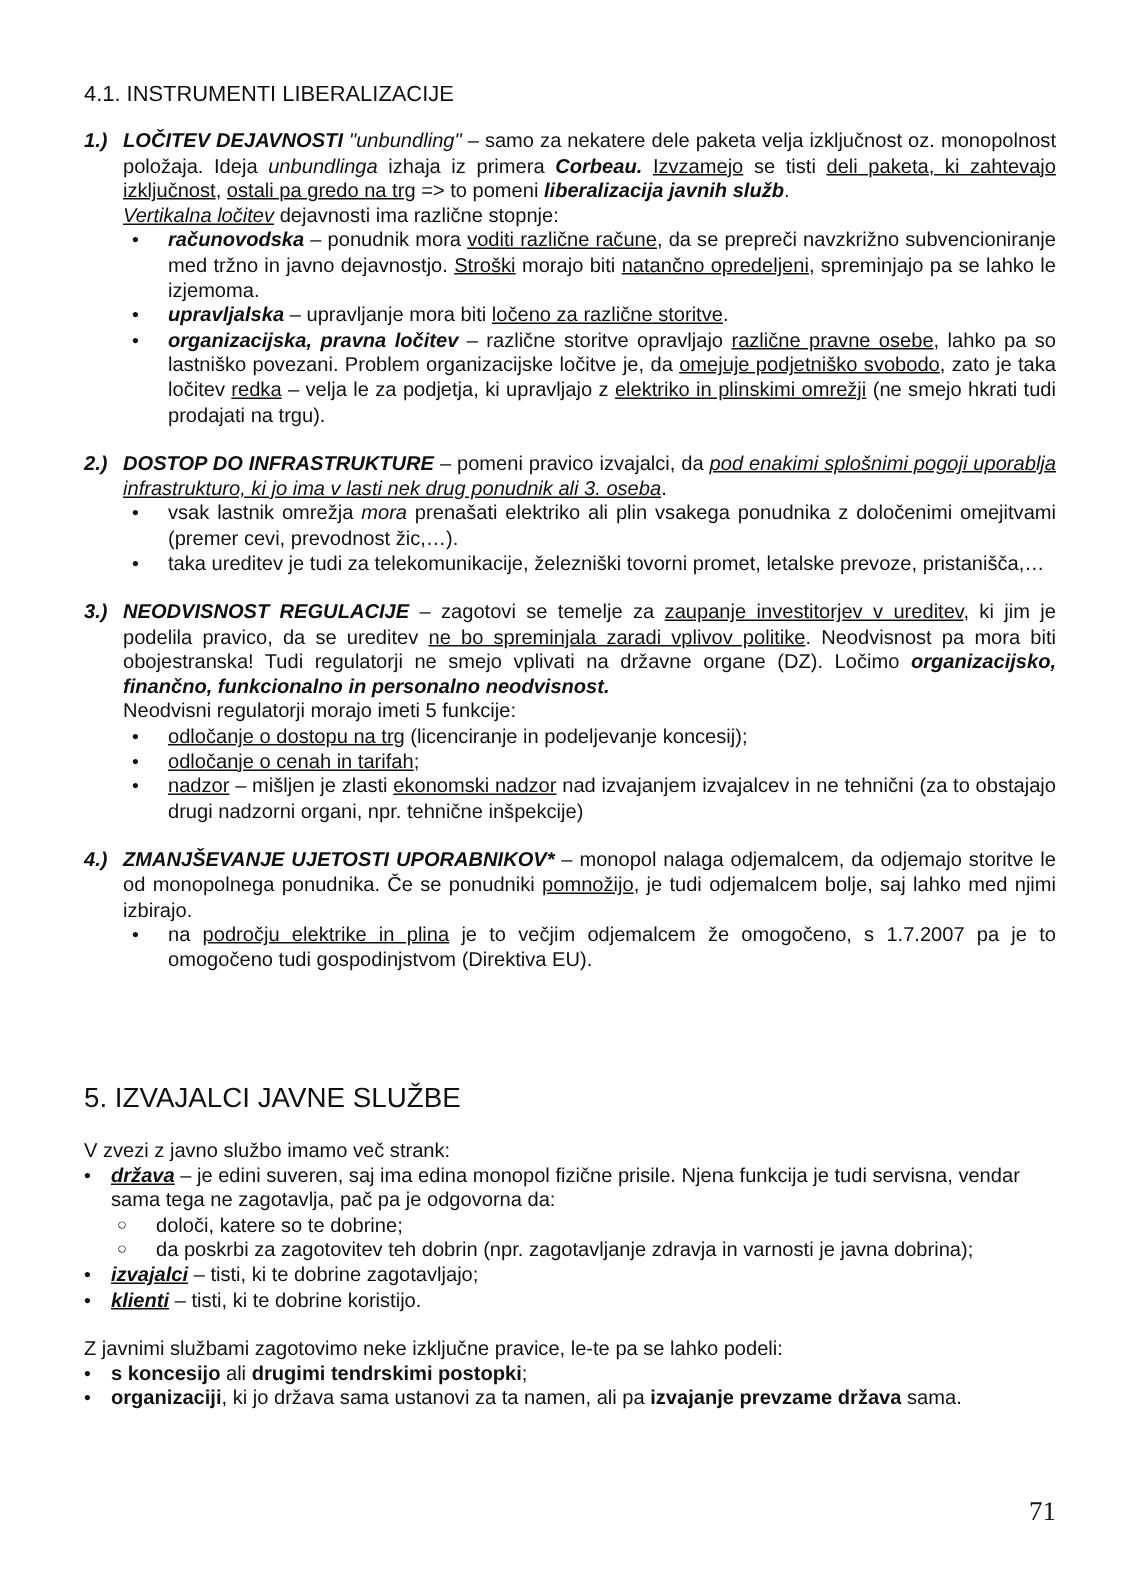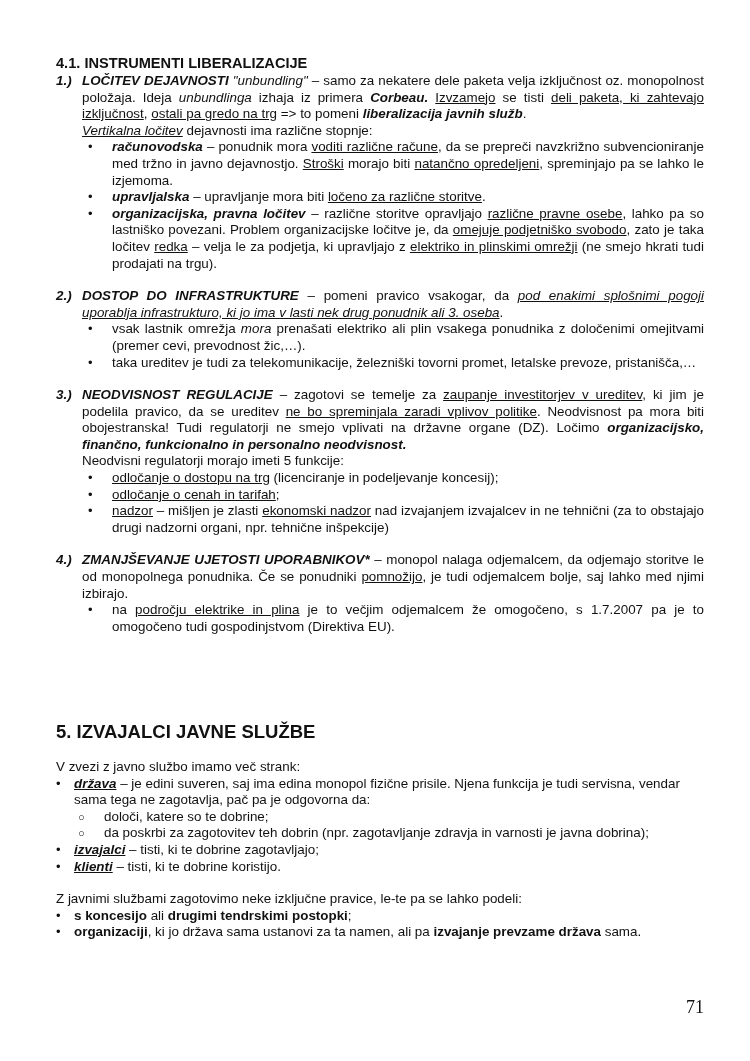--- a/index.html
+++ b/index.html
@@ -1,21 +1,21 @@
 <!DOCTYPE html>
 <html><head>
   <meta charset="utf-8">
   <style>
     html, body { margin: 0; padding: 0; background: #ffffff; }
     body { width: 750px; height: 1061px; position: relative; overflow: hidden;
       font-family: "Liberation Sans", sans-serif; color: #111; font-size: 13.4px; line-height: 16.6px; }
     .page { position: absolute; left: 56px; top: 55px; width: 648px; }
     .j { text-align: justify; }
-    h2.sec41 { font-size: 14.6px; font-weight: bold; margin: 0 0 1px 0; line-height: 17px; }
-    h1.sec5 { font-size: 18.5px; font-weight: bold; margin: 0; line-height: 22px; position: absolute; left: 0; top: 666px; }
+    h2.sec41 { font-size: 14.6px; font-weight: normal; margin: 0 0 14px 0; line-height: 17px; }
+    h1.sec5 { font-size: 18.5px; font-weight: normal; margin: 0; line-height: 22px; position: absolute; left: 0; top: 666px; }
     .num-item { position: relative; padding-left: 26px; }
     .num-item .num { position: absolute; left: 0; top: 0; font-weight: bold; font-style: italic; }
     .bullets { list-style: none; margin: 0; padding: 0; }
     .bullets li { position: relative; padding-left: 30px; }
     .bullets li .dot { position: absolute; left: 6px; top: 0; font-size: 13px; }
     .top-bullets li { padding-left: 18px; }
     .top-bullets li .dot { left: 0; }
     .b { font-weight: bold; margin-top: 20px; }
     .i { font-style: italic; }
     .u { text-decoration: underline; }
@@ -34,21 +34,21 @@
         <div class="j"><span class="b i">LOČITEV DEJAVNOSTI</span><span class="i"> "unbundling"</span><span> – samo za nekatere dele paketa velja izključnost oz. monopolnost položaja. Ideja </span><span class="i">unbundlinga</span><span> izhaja iz primera </span><span class="b i">Corbeau.</span><span> </span><span class="u">Izvzamejo</span><span> se tisti </span><span class="u">deli paketa, ki zahtevajo izključnost</span><span>, </span><span class="u">ostali pa gredo na trg</span><span> =&gt; to pomeni </span><span class="b i">liberalizacija javnih služb</span><span>.</span></div>
         <div><span class="i u">Vertikalna ločitev</span><span> dejavnosti ima različne stopnje:</span></div>
         <ul class="bullets">
           <li class="j"><span class="dot">•</span><span><span class="b i">računovodska</span><span> – ponudnik mora </span><span class="u">voditi različne račune</span><span>, da se prepreči navzkrižno subvencioniranje med tržno in javno dejavnostjo. </span><span class="u">Stroški</span><span> morajo biti </span><span class="u">natančno opredeljeni</span><span>, spreminjajo pa se lahko le izjemoma.</span></span></li>
           <li class="j"><span class="dot">•</span><span><span class="b i">upravljalska</span><span> – upravljanje mora biti </span><span class="u">ločeno za različne storitve</span><span>.</span></span></li>
           <li class="j"><span class="dot">•</span><span><span class="b i">organizacijska, pravna ločitev</span><span> – različne storitve opravljajo </span><span class="u">različne pravne osebe</span><span>, lahko pa so lastniško povezani. Problem organizacijske ločitve je, da </span><span class="u">omejuje podjetniško svobodo</span><span>, zato je taka ločitev </span><span class="u">redka</span><span> – velja le za podjetja, ki upravljajo z </span><span class="u">elektriko in plinskimi omrežji</span><span> (ne smejo hkrati tudi prodajati na trgu).</span></span></li>
         </ul>
       </div>
       <div class="num-item j" style="margin-top: 16px;">
         <span class="num">2.)</span>
-        <div class="j"><span class="b i">DOSTOP DO INFRASTRUKTURE</span><span> – pomeni pravico vsakogar, da </span><span class="i u">pod enakimi splošnimi pogoji uporablja infrastrukturo, ki jo ima v lasti nek drug ponudnik ali 3. oseba</span><span>.</span></div>
+        <div class="j"><span class="b i">DOSTOP DO INFRASTRUKTURE</span><span> – pomeni pravico izvajalci, da </span><span class="i u">pod enakimi splošnimi pogoji uporablja infrastrukturo, ki jo ima v lasti nek drug ponudnik ali 3. oseba</span><span>.</span></div>
         <ul class="bullets">
           <li class="j"><span class="dot">•</span><span><span>vsak lastnik omrežja </span><span class="i">mora</span><span> prenašati elektriko ali plin vsakega ponudnika z določenimi omejitvami (premer cevi, prevodnost žic,…).</span></span></li>
           <li class="j"><span class="dot">•</span><span><span>taka ureditev je tudi za telekomunikacije, železniški tovorni promet, letalske prevoze, pristanišča,…</span></span></li>
         </ul>
       </div>
       <div class="num-item j" style="margin-top: 16px;">
         <span class="num">3.)</span>
         <div class="j"><span class="b i">NEODVISNOST REGULACIJE</span><span> – zagotovi se temelje za </span><span class="u">zaupanje investitorjev v ureditev</span><span>, ki jim je podelila pravico, da se ureditev </span><span class="u">ne bo spreminjala zaradi vplivov politike</span><span>. Neodvisnost pa mora biti obojestranska! Tudi regulatorji ne smejo vplivati na državne organe (DZ). Ločimo </span><span class="b i">organizacijsko, finančno, funkcionalno in personalno neodvisnost.</span></div>
         <div><span>Neodvisni regulatorji morajo imeti 5 funkcije:</span></div>
         <ul class="bullets">

